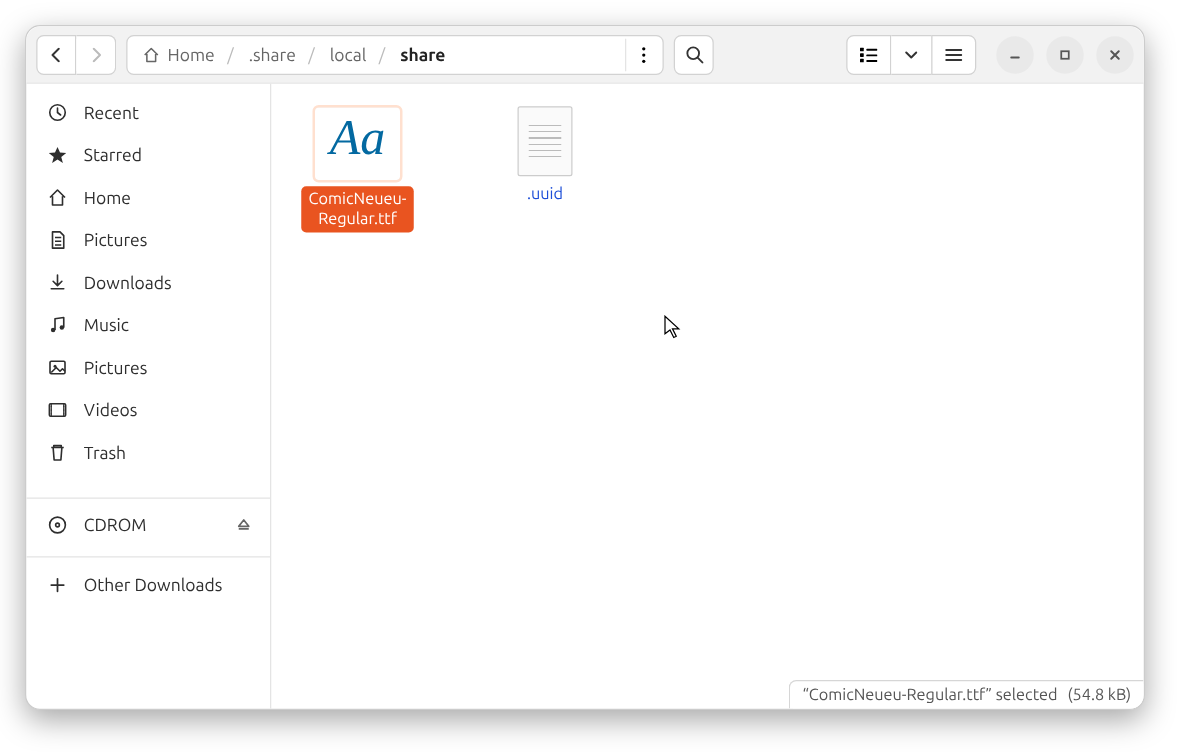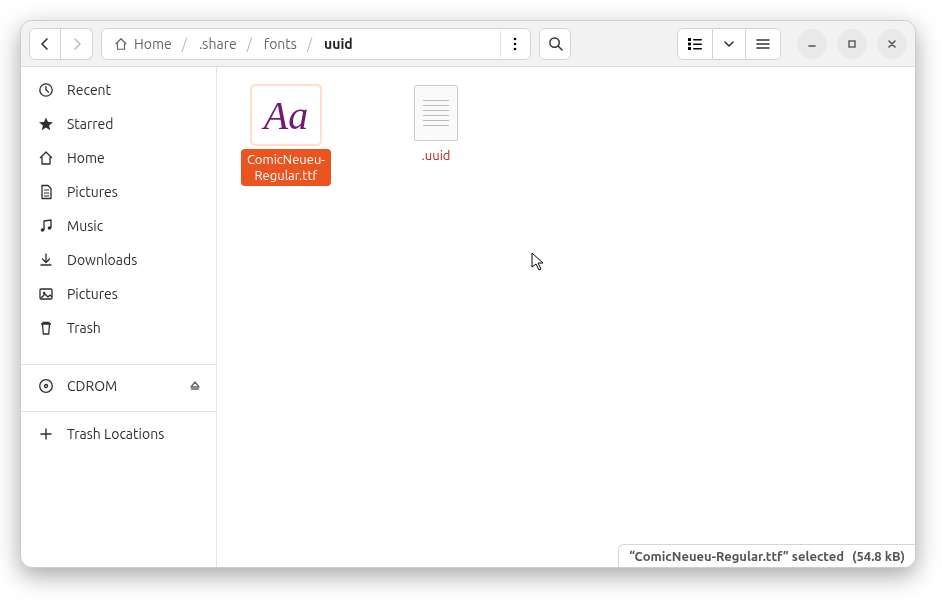--- a/index.html
+++ b/index.html
@@ -139,25 +139,25 @@
     width: 90px;
     display:flex;
     flex-direction:column;
     align-items:center;
     gap:4px;
     text-align:center;
     font-size:13px;
   }
   .thumb {
     width:70px;height:60px;
-    display:flex;align-items:center;justify-content:center;
+    display:flex;justify-content:center;
     font-size:40px;
     font-family: "Comic Sans MS", cursive;
     font-style: italic;
-    color:#701a75;
+    color:#0369a1;
     border:1px solid #eee;
     border-radius:4px;
     background:#fff;
   }
   .thumb.doc {
     font-size:14px; font-family:inherit; font-style:normal;
     position:relative;
     width:44px;height:56px;
     border:1px solid #ccc;
     background:linear-gradient(#fafafa,#fafafa);
@@ -166,21 +166,21 @@
   .thumb.doc::after{
     content:"";
     position:absolute;
     left:8px;right:8px;top:14px;height:26px;
     background:repeating-linear-gradient(#bbb,#bbb 1px,transparent 1px,transparent 5px);
   }
   .filelabel {
     padding:3px 4px;
     border-radius:4px;
     line-height:1.2;
-    color:#b91c1c;
+    color:#1d4ed8;
   }
   .file.selected .thumb { outline:2px solid #ffe0cf; outline-offset:-1px; }
   .file.selected .filelabel {
     background:#e95420;
     color:#fff;
   }
   .cursor {
     position:absolute;
     left:314px; top:185px;
     font-size:16px;
@@ -195,21 +195,20 @@
     border:1px solid #d6d6d6;
     border-right:none;
     border-bottom:none;
     border-radius:6px 0 0 0;
     font-size:13px;
     color:#555;
     display:flex;
     align-items:center;
     gap:8px;
     padding:4px 10px;
-    font-weight:bold;
   }
   .statusbar .q { color:#555; }
   svg { display:block; }
 
   .viewbtns { display:flex; }
   .viewbtns .btn { border-radius:0; }
   .viewbtns .btn:first-child { border-radius:6px 0 0 6px;}
   .viewbtns .btn:nth-child(2) { border-left:none; border-right:none; width:26px;}
   .viewbtns .btn:last-child { border-radius:0 6px 6px 0; width:36px;}
 </style>
@@ -238,25 +237,25 @@
             <path d="M2 8 L8 2 L14 8 M4 7 V14 H12 V7" fill="none" stroke="currentColor" stroke-width="1.4" stroke-linejoin="round"></path>
           </svg>
         <span>Home</span>
         <span class="slash">/</span>
       </span>
       <span class="path-seg">
         <span>.share</span>
         <span class="slash">/</span>
       </span>
       <span class="path-seg">
-        <span>fonts</span>
+        <span>local</span>
         <span class="slash">/</span>
       </span>
       <span class="path-seg current">
-        <span>uuid</span>
+        <span>share</span>
       </span>
       <div class="path-menu">
         <svg width="4" height="14" viewBox="0 0 4 14">
             <circle cx="2" cy="2" r="1.3"></circle>
             <circle cx="2" cy="7" r="1.3"></circle>
             <circle cx="2" cy="12" r="1.3"></circle>
           </svg>
       </div>
     </div>
 
@@ -343,44 +342,59 @@
             <svg width="16" height="16" viewBox="0 0 16 16">
               <path d="M4 1.5 H10 L13 4.5 V14.5 H4 Z" fill="none" stroke="currentColor" stroke-width="1.3" stroke-linejoin="round"></path>
               <path d="M6 6 H11 M6 9 H11 M6 12 H11" stroke="currentColor" stroke-width="1.1"></path>
             </svg>
           </span>
         <span>Pictures</span>
       </div>
       <div class="side-item">
         <span class="icon">
             <svg width="16" height="16" viewBox="0 0 16 16">
+              <path d="M8 2 V10 M4.5 7 L8 10.5 L11.5 7 M3 13 H13" fill="none" stroke="currentColor" stroke-width="1.3" stroke-linecap="round" stroke-linejoin="round"></path>
+            </svg>
+          </span>
+        <span>Downloads</span>
+      </div>
+      <div class="side-item">
+        <span class="icon">
+            <svg width="16" height="16" viewBox="0 0 16 16">
               <path d="M6 12 V3 L13 2 V10" fill="none" stroke="currentColor" stroke-width="1.3" stroke-linejoin="round"></path>
               <circle cx="4.5" cy="12" r="1.8" fill="currentColor"></circle>
               <circle cx="11.5" cy="10" r="1.8" fill="currentColor"></circle>
             </svg>
           </span>
         <span>Music</span>
       </div>
       <div class="side-item">
         <span class="icon">
             <svg width="16" height="16" viewBox="0 0 16 16">
-              <path d="M8 2 V10 M4.5 7 L8 10.5 L11.5 7 M3 13 H13" fill="none" stroke="currentColor" stroke-width="1.3" stroke-linecap="round" stroke-linejoin="round"></path>
-            </svg>
-          </span>
-        <span>Downloads</span>
-      </div>
-      <div class="side-item">
-        <span class="icon">
-            <svg width="16" height="16" viewBox="0 0 16 16">
               <rect x="2" y="3" width="12" height="10" rx="1" fill="none" stroke="currentColor" stroke-width="1.3"></rect>
               <circle cx="6" cy="7" r="1.2" fill="currentColor"></circle>
               <path d="M3 12 L7 8 L10 11 L12 9 L14 11" fill="none" stroke="currentColor" stroke-width="1.3" stroke-linejoin="round"></path>
             </svg>
           </span>
         <span>Pictures</span>
+      </div>
+      <div class="side-item">
+        <span class="icon">
+            <svg width="16" height="16" viewBox="0 0 16 16">
+              <rect x="1.5" y="3" width="13" height="10" rx="1" fill="none" stroke="currentColor" stroke-width="1.3"></rect>
+              <path d="M3 3 V13 M13 3 V13" stroke="currentColor" stroke-width="1"></path>
+              <circle cx="3" cy="5" r="0.5" fill="currentColor"></circle>
+              <circle cx="3" cy="8" r="0.5" fill="currentColor"></circle>
+              <circle cx="3" cy="11" r="0.5" fill="currentColor"></circle>
+              <circle cx="13" cy="5" r="0.5" fill="currentColor"></circle>
+              <circle cx="13" cy="8" r="0.5" fill="currentColor"></circle>
+              <circle cx="13" cy="11" r="0.5" fill="currentColor"></circle>
+            </svg>
+          </span>
+        <span>Videos</span>
       </div>
       <div class="side-item trash">
         <span class="icon">
             <svg width="16" height="16" viewBox="0 0 16 16">
               <path d="M3 4 H13 M5 4 V2.5 H11 V4 M4.5 4 L5.3 14 H10.7 L11.5 4" fill="none" stroke="currentColor" stroke-width="1.3" stroke-linejoin="round"></path>
             </svg>
           </span>
         <span>Trash</span>
       </div>
 
@@ -398,21 +412,21 @@
             </svg>
           </span>
       </div>
 
       <div class="side-item side-other">
         <span class="icon">
             <svg width="16" height="16" viewBox="0 0 16 16">
               <path d="M8 3 V13 M3 8 H13" stroke="currentColor" stroke-width="1.4" stroke-linecap="round"></path>
             </svg>
           </span>
-        <span>Trash Locations</span>
+        <span>Other Downloads</span>
       </div>
     </div>
 
     <div class="content">
       <div class="iconview">
         <div class="file selected">
           <div class="thumb">
               <span>Aa</span>
             </div>
           <div class="filelabel">ComicNeueu-Regular.ttf</div>

